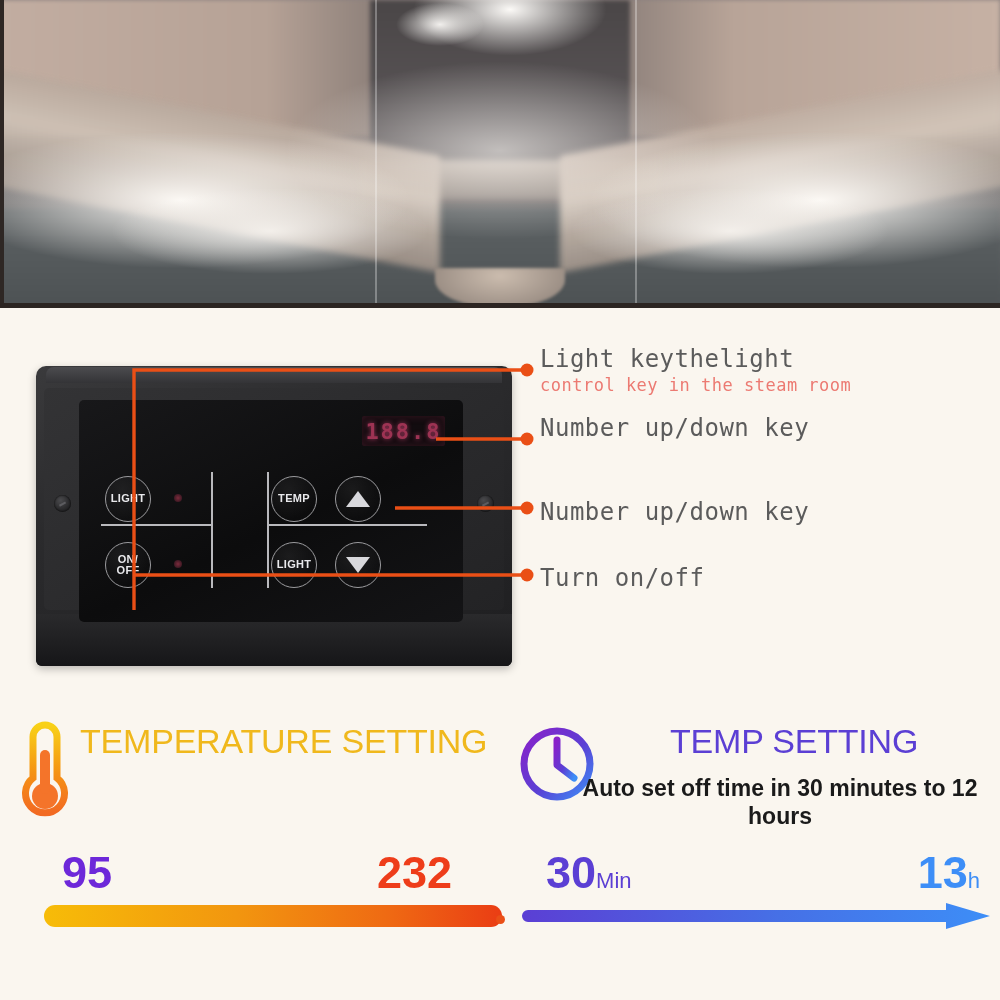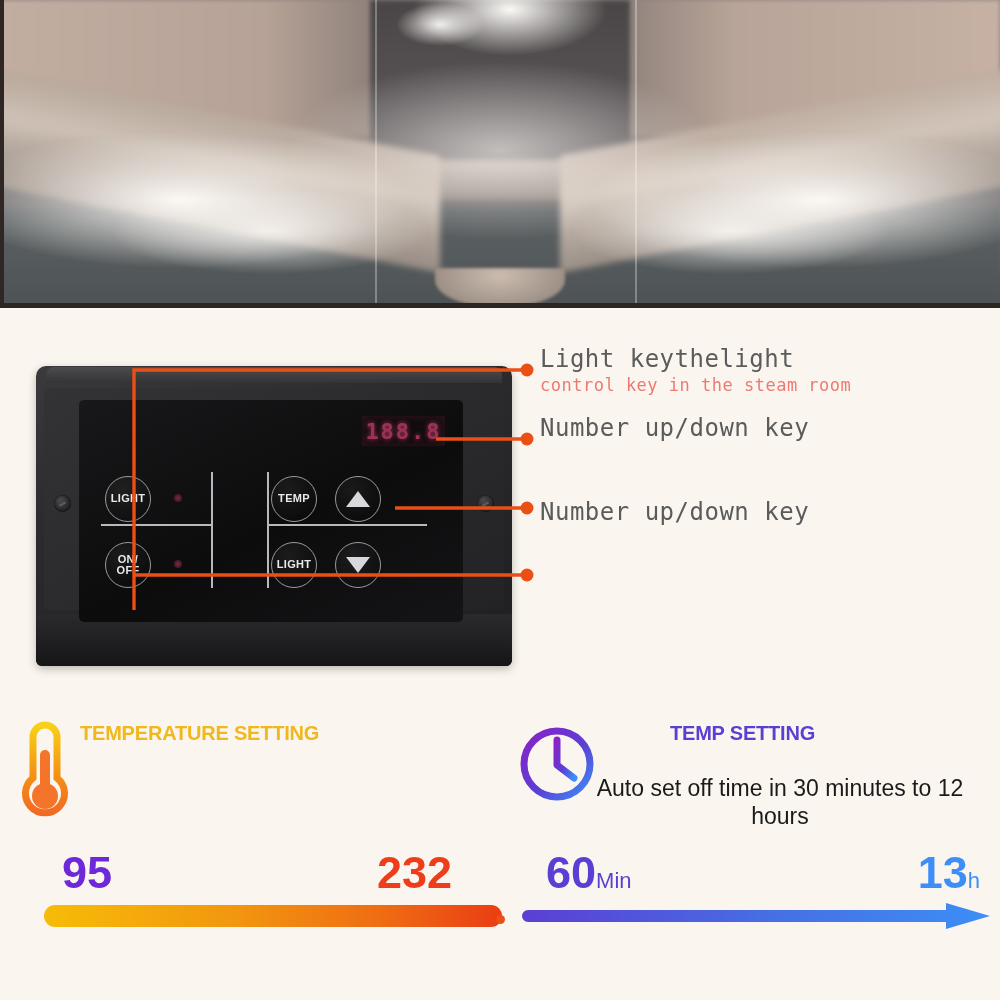--- a/index.html
+++ b/index.html
@@ -214,31 +214,31 @@
   .c3{left:540px;top:498px;}
   .c4{left:540px;top:564px;}
 
   
   .panel{position:absolute;top:700px;height:240px;}
   .panel-temp{left:0;width:500px;}
   .panel-time{left:500px;width:500px;}
 
   .pnl-icon{position:absolute;left:14px;top:18px;}
   .pnl-head{
-    position:absolute;font-size:20px;font-weight:bold;letter-spacing:-.2px;
+    position:absolute;font-size:34px;font-weight:normal;letter-spacing:-.2px;
     white-space:nowrap;font-family:"Liberation Sans", sans-serif;
   }
   .pnl-desc{
     position:absolute;font-size:23px;color:#1a1a1a;text-align:center;
     line-height:1.22;font-family:"Liberation Sans", sans-serif;
   }
   .head-temp{left:80px;top:22px;color:#f0b81c;}
   .head-time{left:170px;top:22px;color:#5b3fd4;}
   .desc-temp{left:72px;top:62px;width:412px;}
-  .desc-time{left:80px;top:74px;width:400px;}
+  .desc-time{left:80px;top:74px;width:400px;font-weight:bold;}
 
   .range-lo,.range-hi{
     position:absolute;font-weight:bold;font-size:45px;
     font-family:"Liberation Sans", sans-serif;line-height:1;
   }
   .range-unit{font-size:22px;font-weight:normal;vertical-align:baseline;}
 
   .t-lo{left:62px;top:150px;color:#6d28d9;}
   .t-hi{right:48px;top:150px;color:#ee3d1a;}
   .m-lo{left:46px;top:150px;color:#5b3fd4;}
@@ -345,20 +345,23 @@
   <div class="callout c1">
     <div class="co-title">Light keythelight</div>
     <div class="co-sub">control key in the steam room</div>
   </div>
   <div class="callout c2">
     <div class="co-title">Number up/down key</div>
   </div>
   <div class="callout c3">
     <div class="co-title">Number up/down key</div>
   </div>
+  <div class="callout c4">
+    <div class="co-title">Turn on/off</div>
+  </div>
 
   <div class="panel panel-temp">
     <div class="pnl-icon">
       <svg width="62" height="104" viewBox="0 0 62 104">
         <defs>
           <linearGradient id="thermoGrad" x1="0" y1="0" x2="0" y2="1">
             <stop offset="0%" stop-color="#f8d117"></stop>
             <stop offset="55%" stop-color="#f59214"></stop>
             <stop offset="100%" stop-color="#f26a22"></stop>
           </linearGradient>
@@ -390,21 +393,21 @@
           </linearGradient>
         </defs>
         <circle cx="43" cy="46" r="33" fill="none" stroke="url(#clockGrad)" stroke-width="7"></circle>
         <path d="M43 22 V47 L60 60" fill="none" stroke="url(#clockGrad)" stroke-width="7" stroke-linecap="round" stroke-linejoin="round"></path>
       </svg>
     </div>
     <div class="pnl-head head-time">TEMP SETTING</div>
     <div class="pnl-desc desc-time">Auto set off time in 30 minutes to 12 hours</div>
 
     <div class="range-lo m-lo">
-      <span>60</span><span class="range-unit">Min</span>
+      <span>30</span><span class="range-unit">Min</span>
     </div>
     <div class="range-hi m-hi">
       <span>13</span><span class="range-unit">h</span>
     </div>
     <div class="bar-time">
       <svg width="482" height="26" viewBox="0 0 482 26" preserveAspectRatio="none">
         <defs>
           <linearGradient id="timeBarGrad" x1="0" y1="0" x2="1" y2="0">
             <stop offset="0%" stop-color="#5b3fd4"></stop>
             <stop offset="55%" stop-color="#4670e6"></stop>

